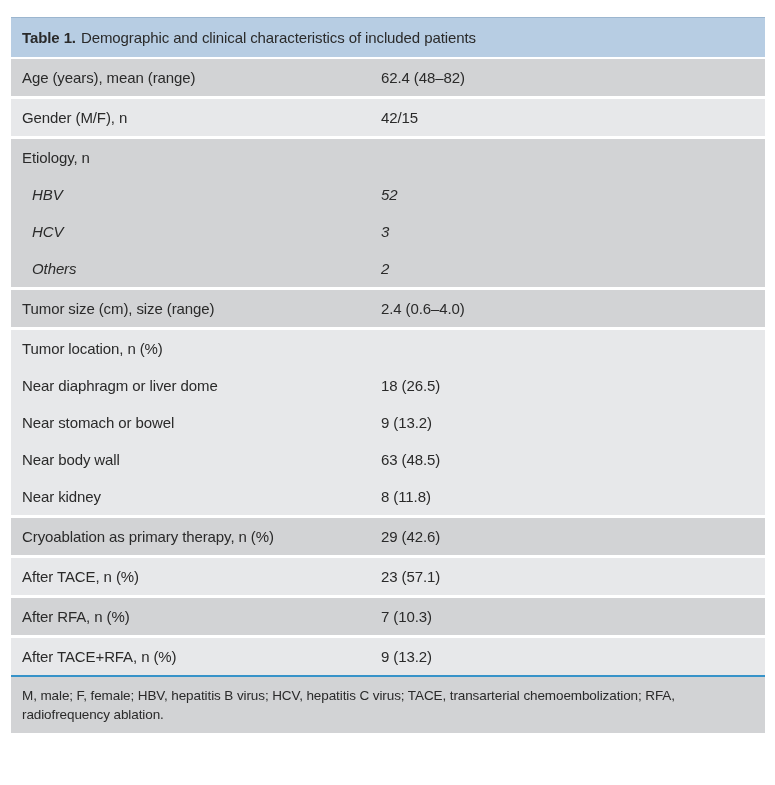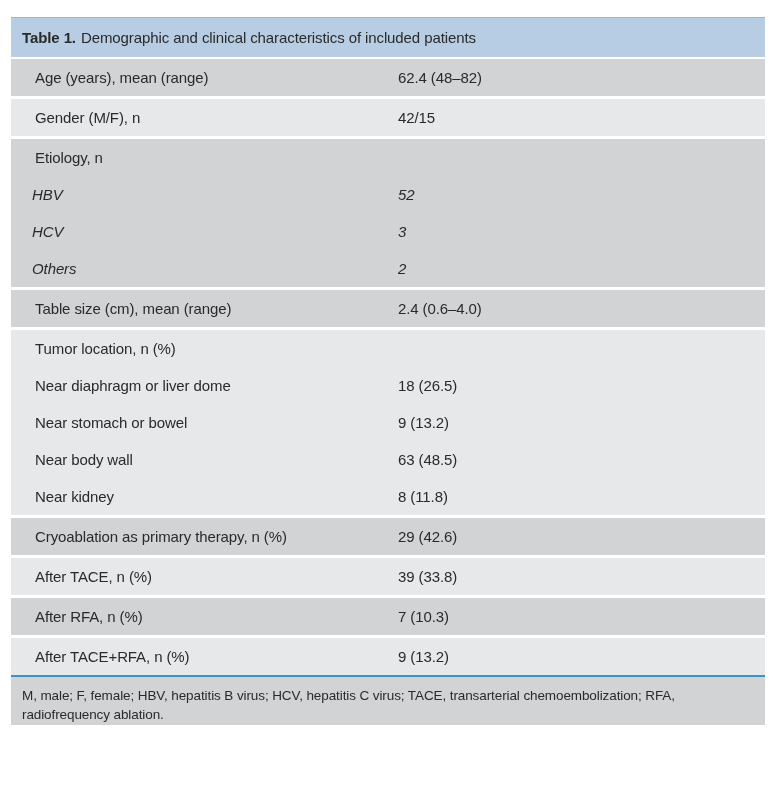--- a/index.html
+++ b/index.html
@@ -40,37 +40,37 @@
   }
   .block + .block {
     margin-top: 3px;
   }
   .block.dark  { background: var(--row-dark, #d2d3d5); }
   .block.light { background: var(--row-light, #e7e8ea); }
   .row {
     position: relative;
     height: 37px;
     line-height: 37px;
-    padding-left: 24px;
+    padding-left: 11px;
     font-size: 15px;
     letter-spacing: -0.1px;
     white-space: nowrap;
   }
   .row.indent { padding-left: 21px; font-style: italic; }
   .row .value {
     position: absolute;
-    left: 387px;
+    left: 370px;
     top: 0;
   }
   .rule {
     height: 2px;
     background: var(--rule-blue, #3793c9);
   }
   .tbl-footer {
-    height: 48px;
+    height: 56px;
     box-sizing: border-box;
     background: var(--footer-bg, #d2d3d5);
     padding: 9px 50px 0 11px;
     font-size: 13.5px;
     line-height: 19px;
     letter-spacing: -0.1px;
   }
 </style>
 </head>
 <body>
@@ -89,34 +89,34 @@
       <div class="block light">
         <div class="row"><span class="label">Gender (M/F), n</span><span class="value">42/15</span></div>
       </div>
       <div class="block dark">
         <div class="row"><span class="label">Etiology, n</span><span class="value"></span></div>
         <div class="row indent"><span class="label">HBV</span><span class="value">52</span></div>
         <div class="row indent"><span class="label">HCV</span><span class="value">3</span></div>
         <div class="row indent"><span class="label">Others</span><span class="value">2</span></div>
       </div>
       <div class="block dark">
-        <div class="row"><span class="label">Table size (cm), mean (range)</span><span class="value">2.4 (0.6–4.0)</span></div>
+        <div class="row"><span class="label">Tumor size (cm), size (range)</span><span class="value">2.4 (0.6–4.0)</span></div>
       </div>
       <div class="block light">
         <div class="row"><span class="label">Tumor location, n (%)</span><span class="value"></span></div>
         <div class="row"><span class="label">Near diaphragm or liver dome</span><span class="value">18 (26.5)</span></div>
         <div class="row"><span class="label">Near stomach or bowel</span><span class="value">9 (13.2)</span></div>
         <div class="row"><span class="label">Near body wall</span><span class="value">63 (48.5)</span></div>
         <div class="row"><span class="label">Near kidney</span><span class="value">8 (11.8)</span></div>
       </div>
       <div class="block dark">
         <div class="row"><span class="label">Cryoablation as primary therapy, n (%)</span><span class="value">29 (42.6)</span></div>
       </div>
       <div class="block light">
-        <div class="row"><span class="label">After TACE, n (%)</span><span class="value">39 (33.8)</span></div>
+        <div class="row"><span class="label">After TACE, n (%)</span><span class="value">23 (57.1)</span></div>
       </div>
       <div class="block dark">
         <div class="row"><span class="label">After RFA, n (%)</span><span class="value">7 (10.3)</span></div>
       </div>
       <div class="block light">
         <div class="row"><span class="label">After TACE+RFA, n (%)</span><span class="value">9 (13.2)</span></div>
       </div>
     </div>
 
   <div class="rule"></div>

